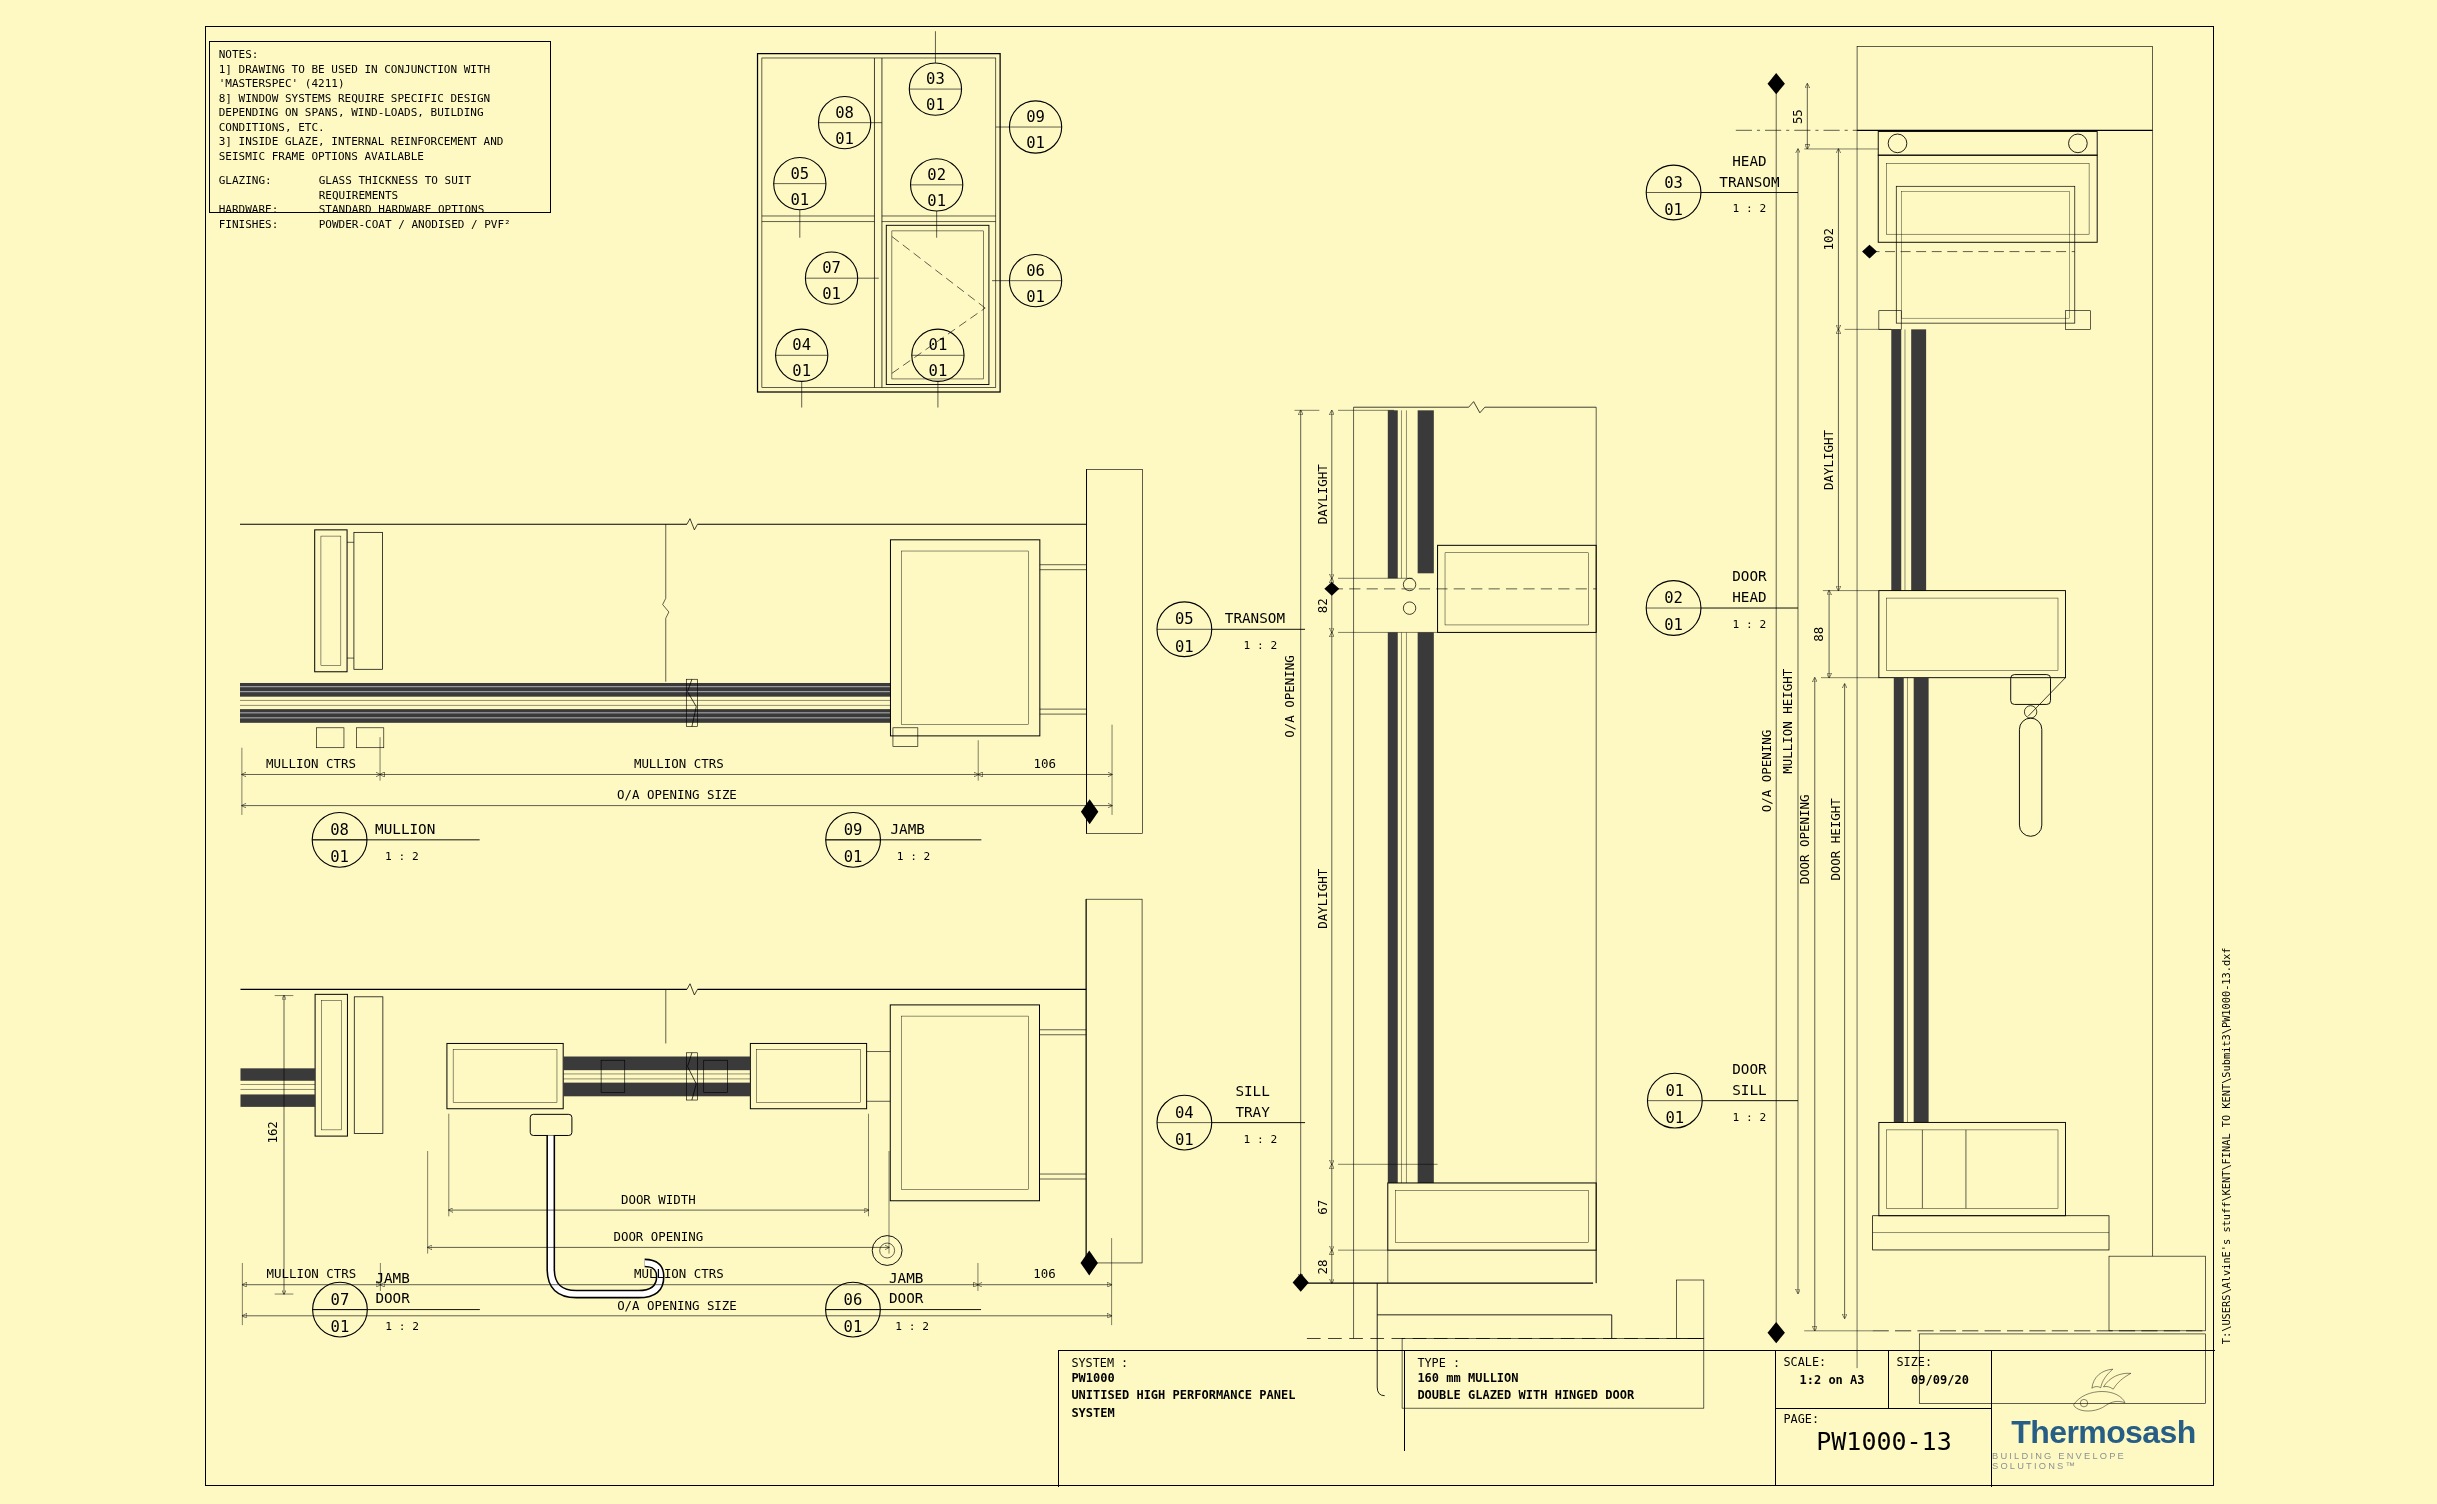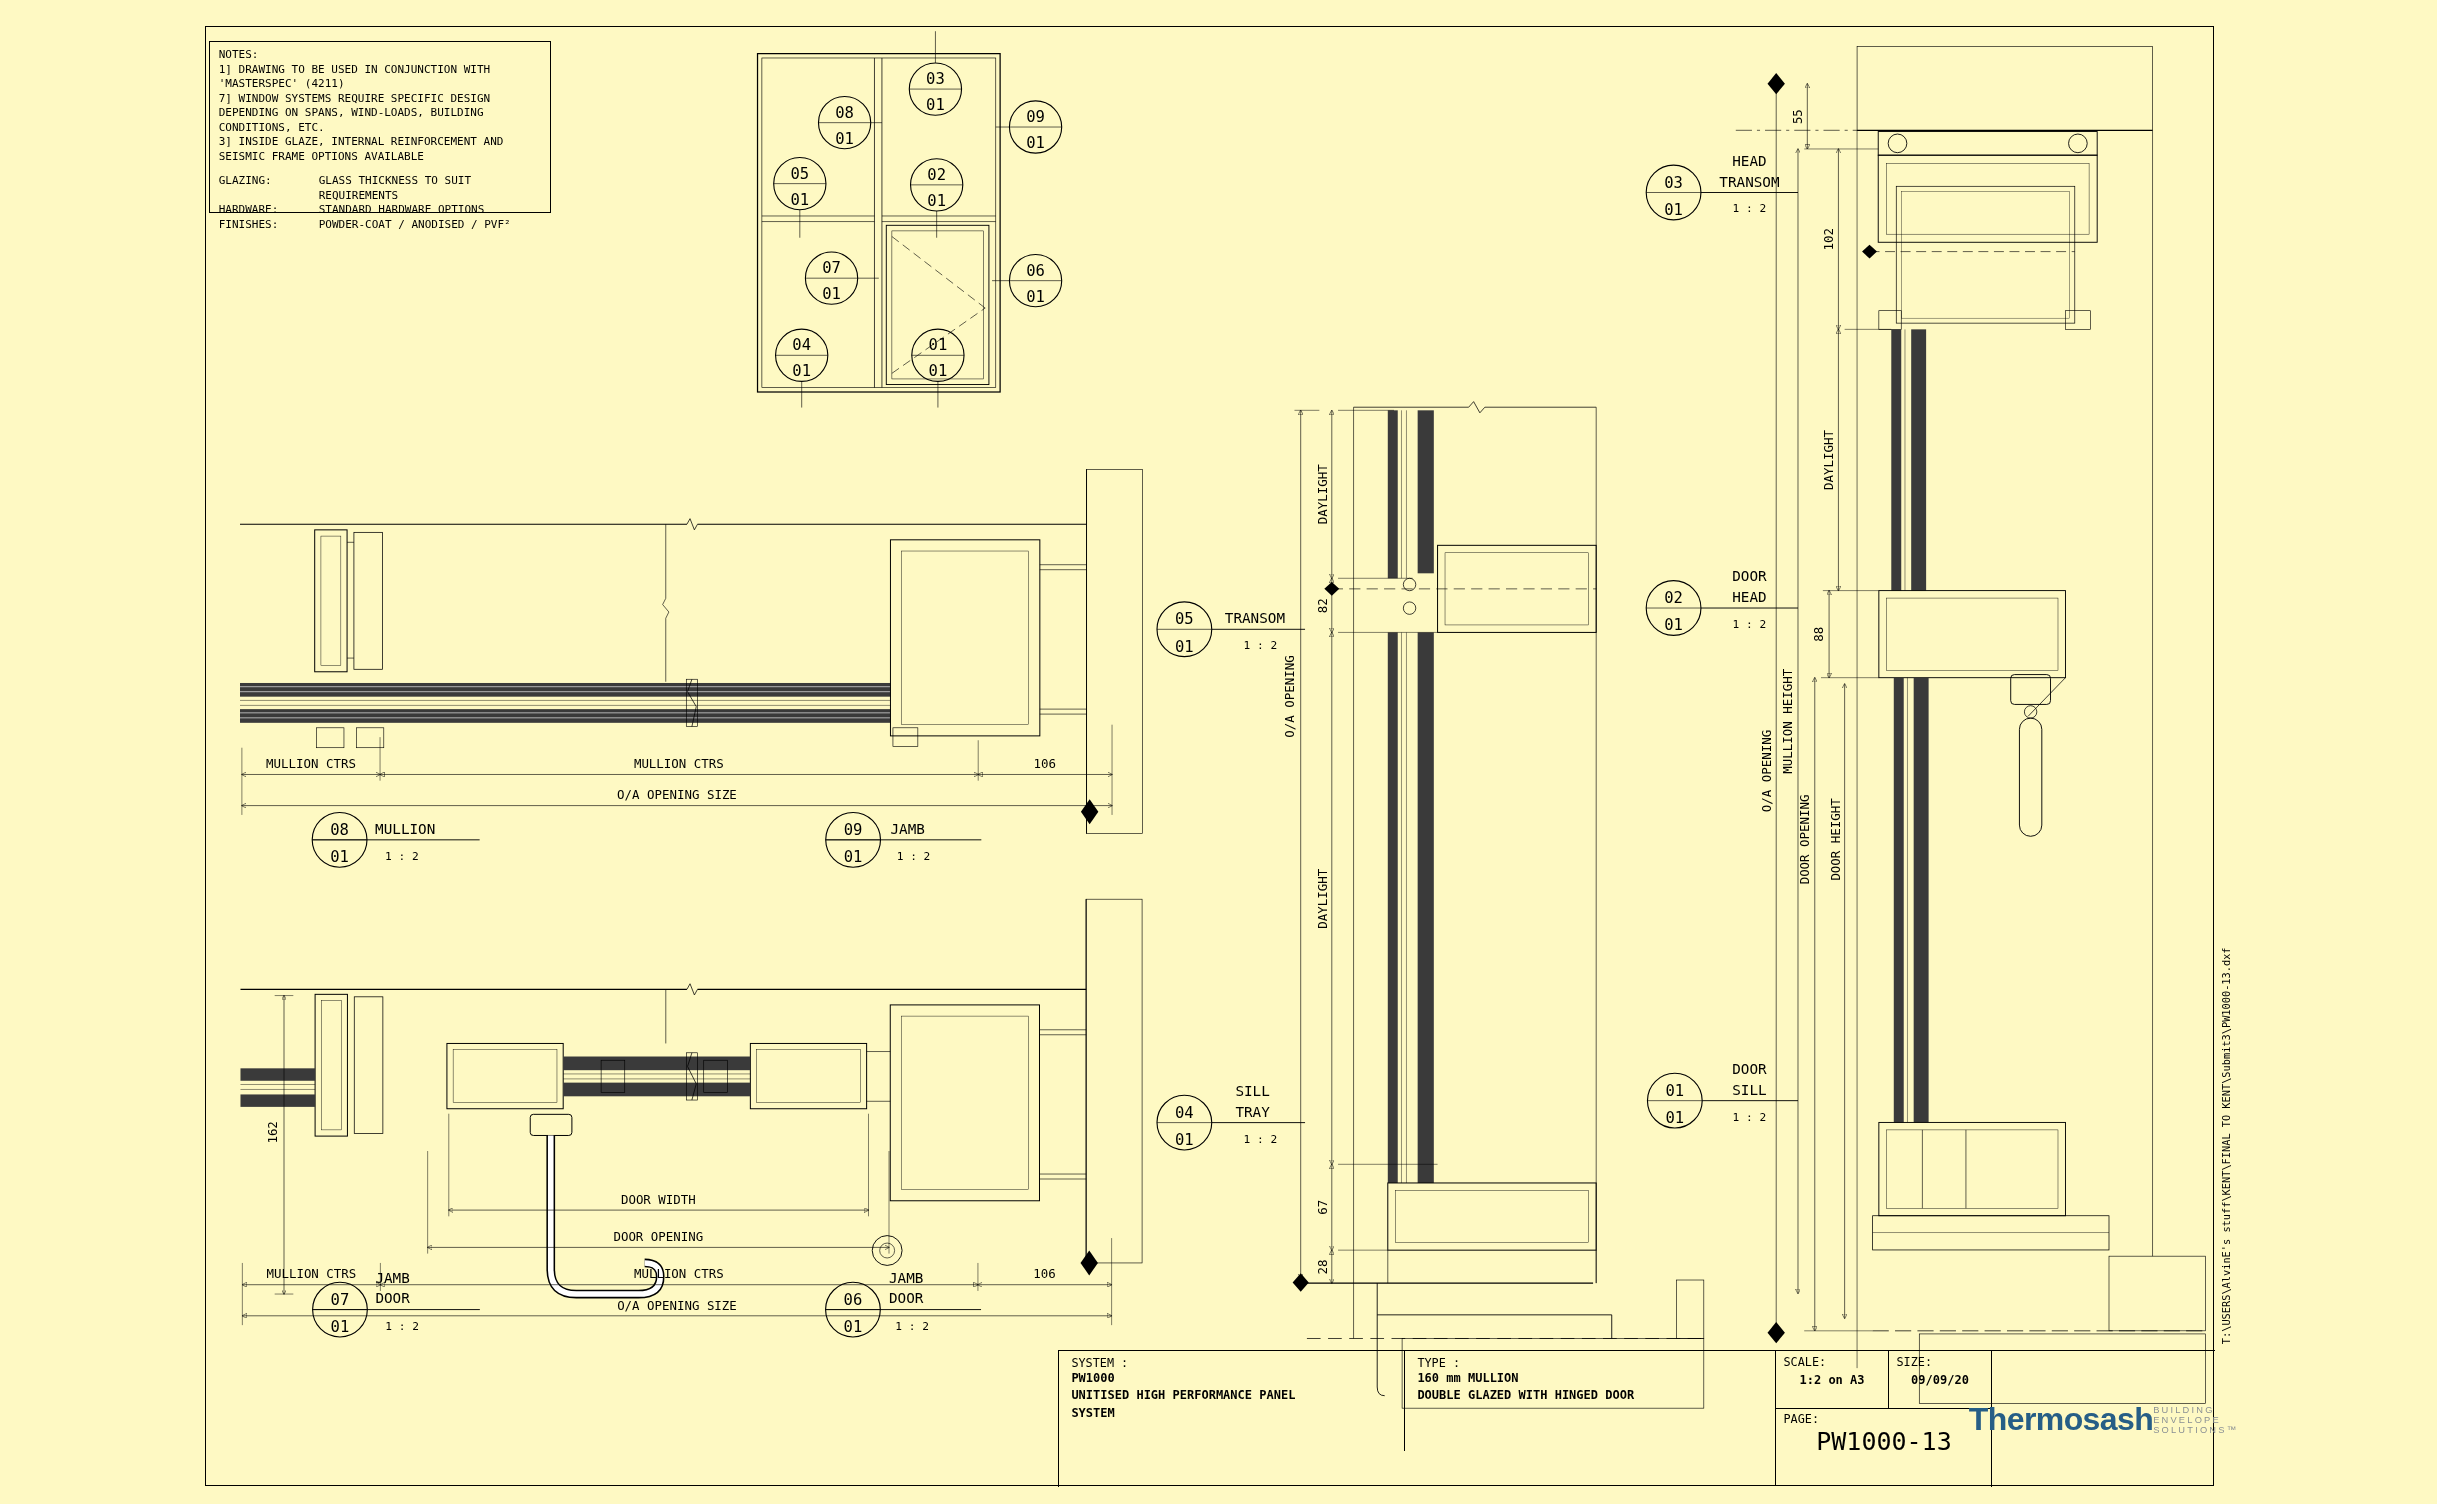--- a/index.html
+++ b/index.html
@@ -41,21 +41,21 @@
 </head>
 <body>
 
 <div id="page">
 
   <div class="abs" id="border"></div>
 
   <div class="abs" id="notes">
     <div>NOTES:</div>
     <div>1] DRAWING TO BE USED IN CONJUNCTION WITH 'MASTERSPEC' (4211)</div>
-    <div>7] WINDOW SYSTEMS REQUIRE SPECIFIC DESIGN DEPENDING ON SPANS, WIND-LOADS, BUILDING CONDITIONS, ETC.</div>
+    <div>8] WINDOW SYSTEMS REQUIRE SPECIFIC DESIGN DEPENDING ON SPANS, WIND-LOADS, BUILDING CONDITIONS, ETC.</div>
     <div>3] INSIDE GLAZE, INTERNAL REINFORCEMENT AND SEISMIC FRAME OPTIONS AVAILABLE</div>
     <div class="gap"></div>
     <div class="nrow">
       <span class="nl">GLAZING:</span>
       <span>GLASS THICKNESS TO SUIT REQUIREMENTS</span>
     </div>
     <div class="nrow">
       <span class="nl">HARDWARE:</span>
       <span>STANDARD HARDWARE OPTIONS</span>
     </div>
@@ -605,21 +605,21 @@
       <div class="tval" style="text-align:center;margin-top:3.7px;">1:2 on A3</div>
     </div>
     <div class="tbcell" style="left:829px;top:0;width:103px;height:57px;border-left:1.2px solid #000;padding:3.7px 7.5px;">
       <div class="tlab">SIZE:</div>
       <div class="tval" style="text-align:center;margin-top:3.7px;">09/09/20</div>
     </div>
     <div class="tbcell" style="left:716px;top:57px;width:217px;height:78px;border-left:1.9px solid #000;border-top:1.2px solid #000;padding:2.5px 7.5px;">
       <div class="tlab">PAGE:</div>
       <div id="pagenum" style="text-align:center;margin-top:1.2px;">PW1000-13</div>
     </div>
-    <div class="tbcell" style="left:932px;top:0;width:224px;height:136px;border-left:1.9px solid #000;display:flex;flex-direction:row;align-items:center;justify-content:center;">
+    <div class="tbcell" style="left:932px;top:0;width:224px;height:136px;border-left:1.9px solid #000;display:flex;flex-direction:column;align-items:center;justify-content:center;">
       <svg width="93" height="49" viewBox="0 0 200 104">
         <path d="M75 45 C78 20 96 6 120 4 C105 17 97 29 94 44 C88 40 80 41 75 45 Z" fill="#9BA1A6" stroke="none"></path>
         <path d="M100 42 C113 21 136 11 159 13 C142 22 129 33 121 47 C114 42 107 40 100 42 Z" fill="#9BA1A6" stroke="none"></path>
         <path d="M36 80 C48 62 72 52 97 52 C122 52 141 63 146 76 C131 71 118 73 105 82 C88 95 60 97 46 90 C40 87 36 84 36 80 Z" fill="#9BA1A6" stroke="none"></path>
         <circle cx="58" cy="77" r="8" fill="#fff" stroke="none"></circle>
       </svg>
       <div id="logo-name">Thermosash</div>
       <div id="logo-tag">BUILDING ENVELOPE SOLUTIONS™</div>
     </div>
   </div>

